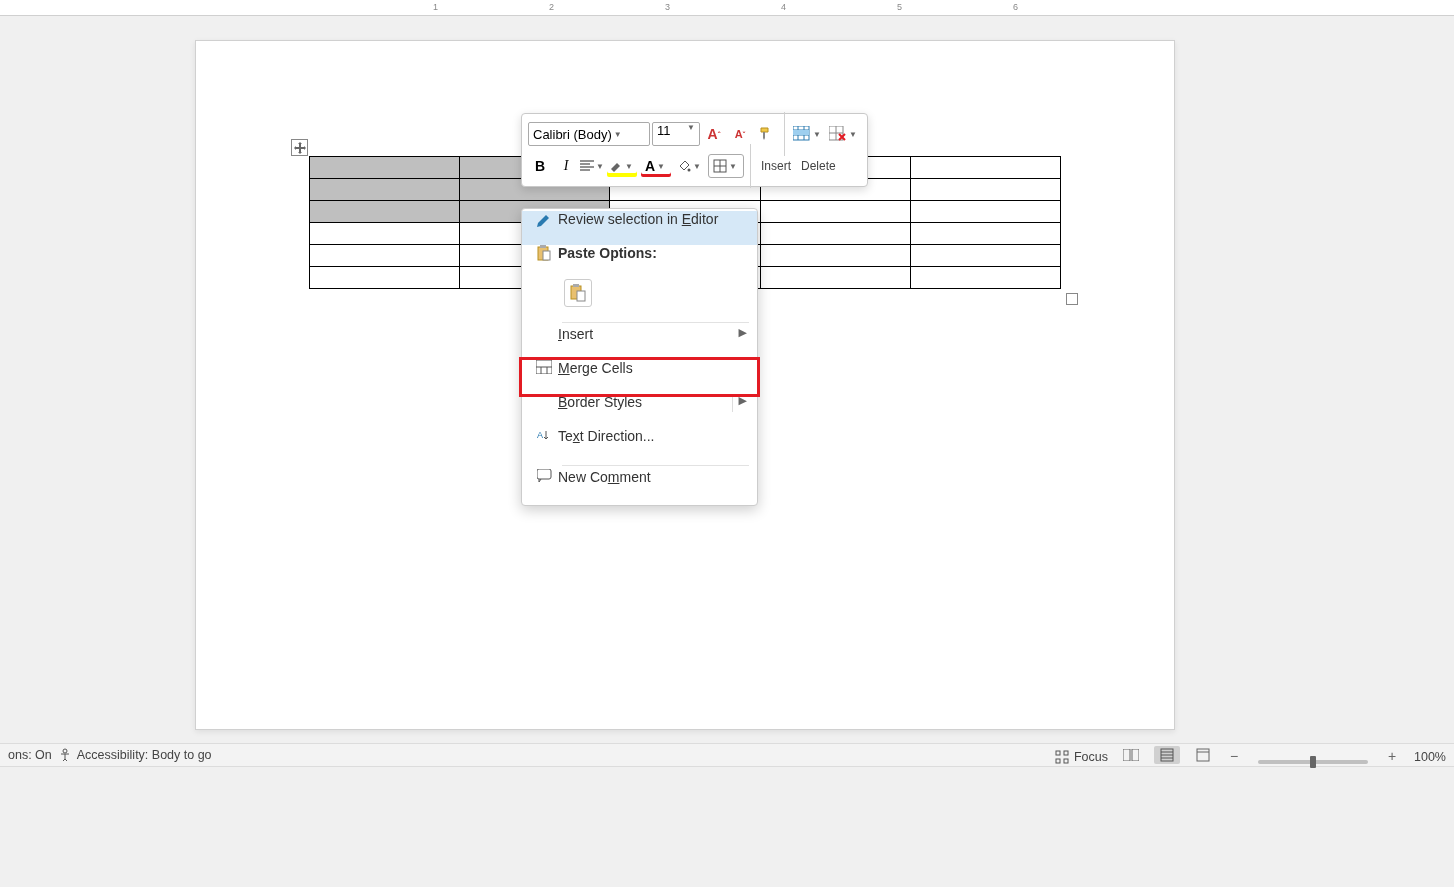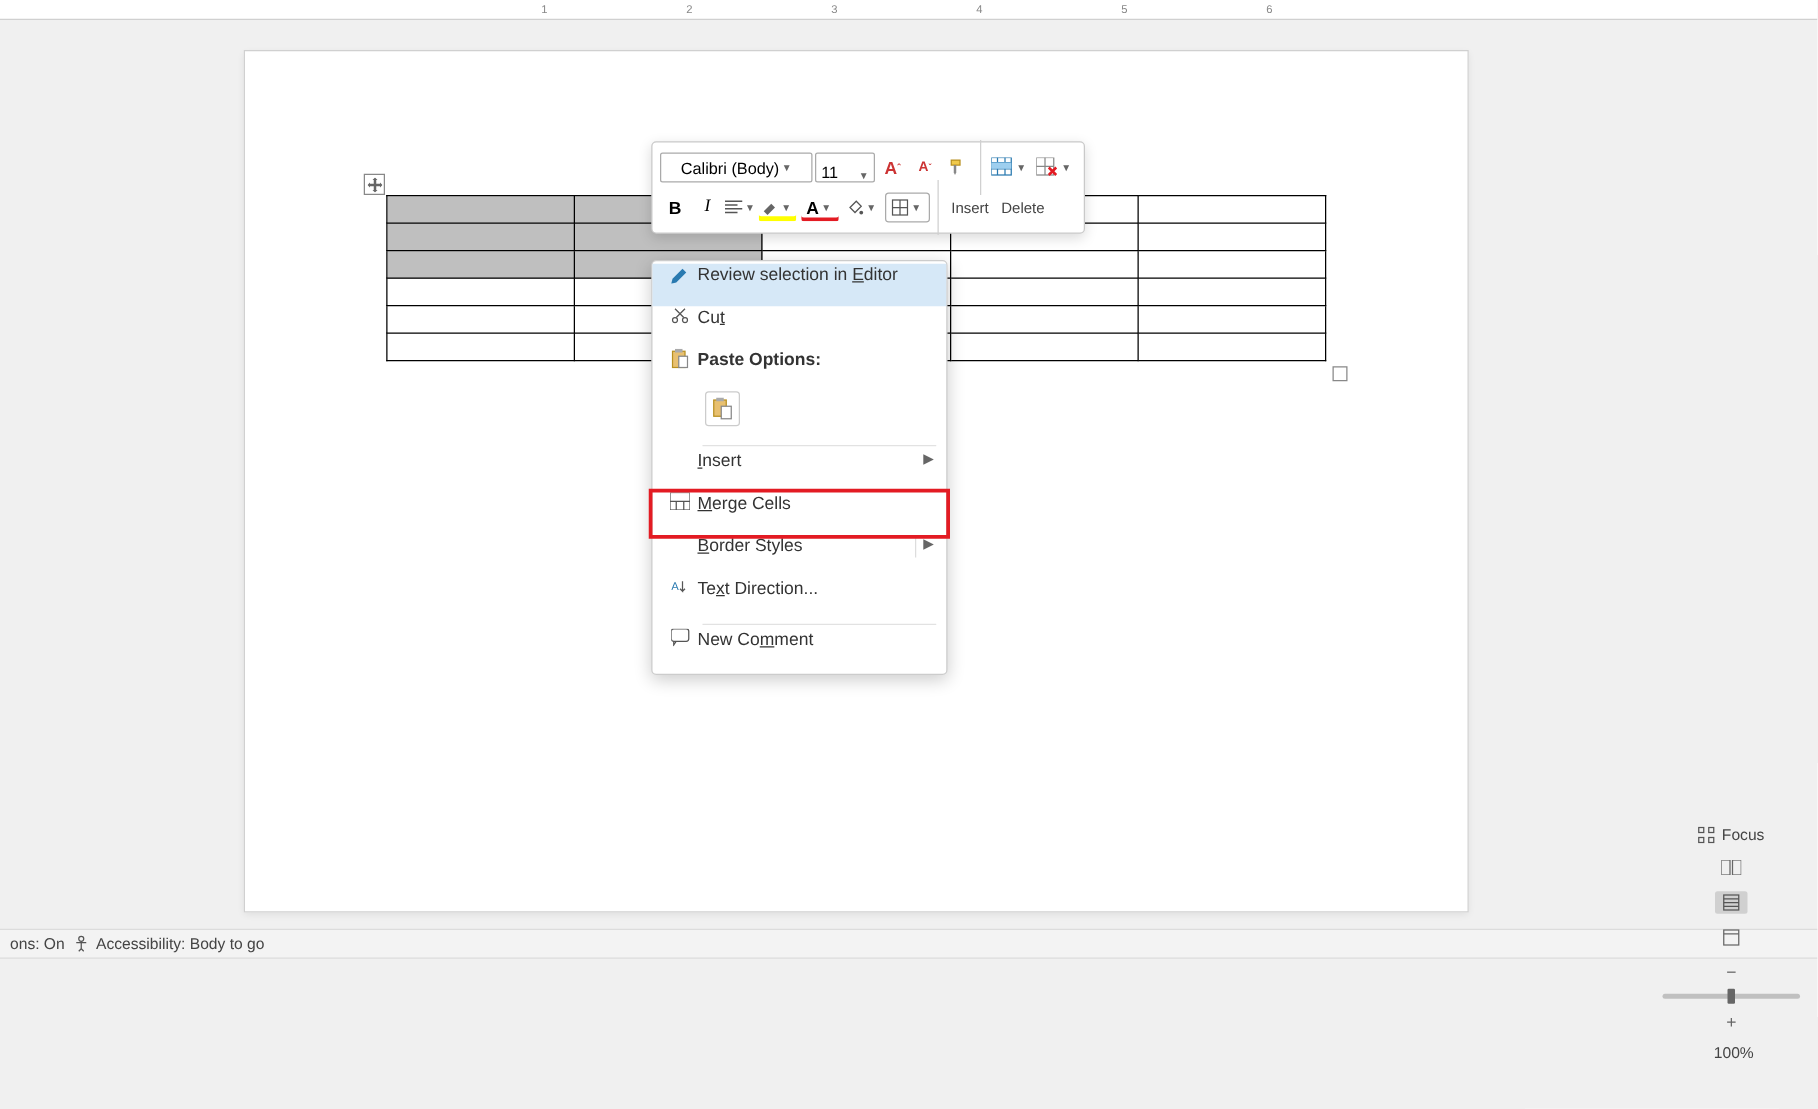--- a/index.html
+++ b/index.html
@@ -93,32 +93,32 @@
 }
 .font-select {
   width: 122px;
   height: 24px;
   border: 1px solid #aaa;
   border-radius: 2px;
   font-size: 13px;
   padding: 0 4px;
   display: flex;
   align-items: center;
-  justify-content: center;
+  justify-content: flex-start;
   background: #fff;
 }
 .size-select {
   width: 48px;
   height: 24px;
   border: 1px solid #aaa;
   border-radius: 2px;
   font-size: 13px;
   padding: 0 4px;
   display: flex;
-  align-items: flex-end;
+  align-items: flex-start;
   justify-content: space-between;
   background: #fff;
 }
 .tbtn {
   min-width: 24px;
   height: 24px;
   display: flex;
   align-items: center;
   justify-content: center;
   border-radius: 3px;
@@ -217,21 +217,21 @@
   background: #f3f3f3;
   border-top: 1px solid #dcdcdc;
   border-bottom: 1px solid #dcdcdc;
   display: flex;
   align-items: center;
   font-size: 12.5px;
   color: #444;
   padding: 0 8px;
 }
 .status-left { display: flex; align-items: center; gap: 6px; }
-.status-right { margin-left: auto; display: flex; align-items: center; gap: 10px; flex-direction: column; }
+.status-right { margin-left: auto; display: flex; align-items: flex-end; gap: 10px; }
 .status-item { display: flex; align-items: center; gap: 5px; cursor: pointer; }
 .view-btn {
   width: 26px; height: 18px;
   display: flex; align-items: center; justify-content: center;
   border-radius: 2px;
   cursor: pointer;
 }
 .view-btn.active { background: #d0d0d0; }
 .zoom-slider {
   width: 110px; height: 4px;
@@ -420,30 +420,20 @@
 
 <div class="context-menu">
   <div class="menu-item hovered">
     <span class="mi-icon">
       <svg width="16" height="16" viewBox="0 0 16 16">
           <path d="M2 12l8-8 3 3-8 8-4 1 1-4z" fill="#2a7ab0"></path>
         </svg>
     </span>
     <span class="mi-label">Review selection in <u>E</u>ditor</span>
   </div>
-  <div class="menu-item">
-    <span class="mi-icon">
-      <svg width="14" height="14" viewBox="0 0 14 14">
-          <circle cx="3" cy="11" r="2" fill="none" stroke="#555"></circle>
-          <circle cx="11" cy="11" r="2" fill="none" stroke="#555"></circle>
-          <path d="M4 9L11 2M10 9L3 2" stroke="#555"></path>
-        </svg>
-    </span>
-    <span class="mi-label">Cu<u>t</u></span>
-  </div>
   <div class="menu-item bold">
     <span class="mi-icon">
       <svg width="14" height="16" viewBox="0 0 14 16">
           <rect x="1" y="2" width="10" height="13" fill="#e8c070" stroke="#b89020"></rect>
           <rect x="3" y="0" width="6" height="3" fill="#aaa"></rect>
           <rect x="6" y="6" width="7" height="9" fill="#fff" stroke="#888"></rect>
         </svg>
     </span>
     <span class="mi-label">Paste Options:</span>
   </div>

